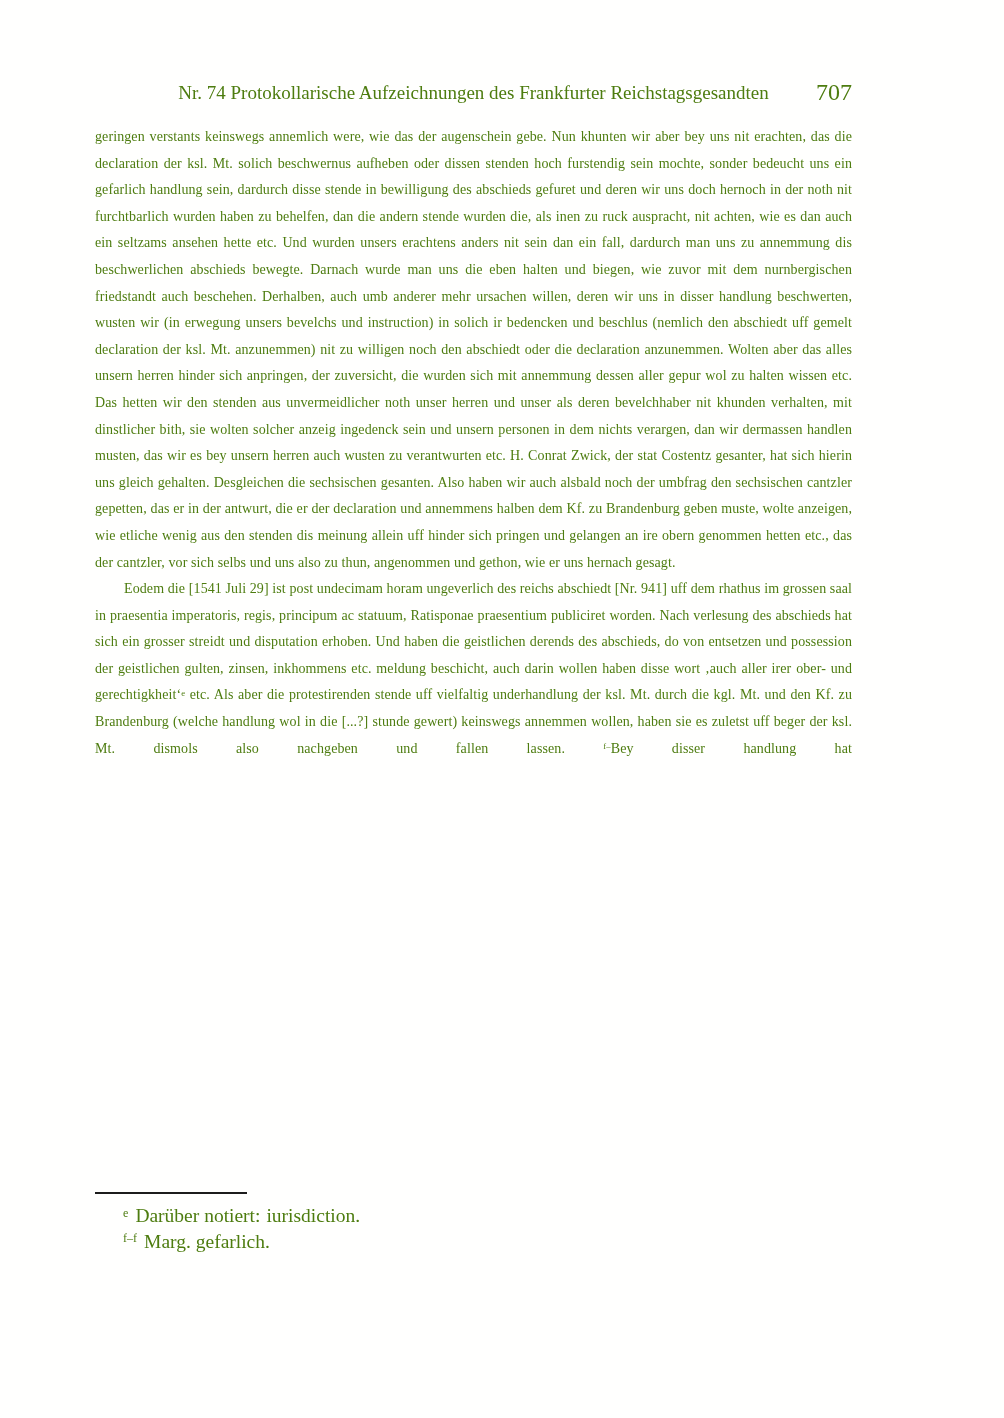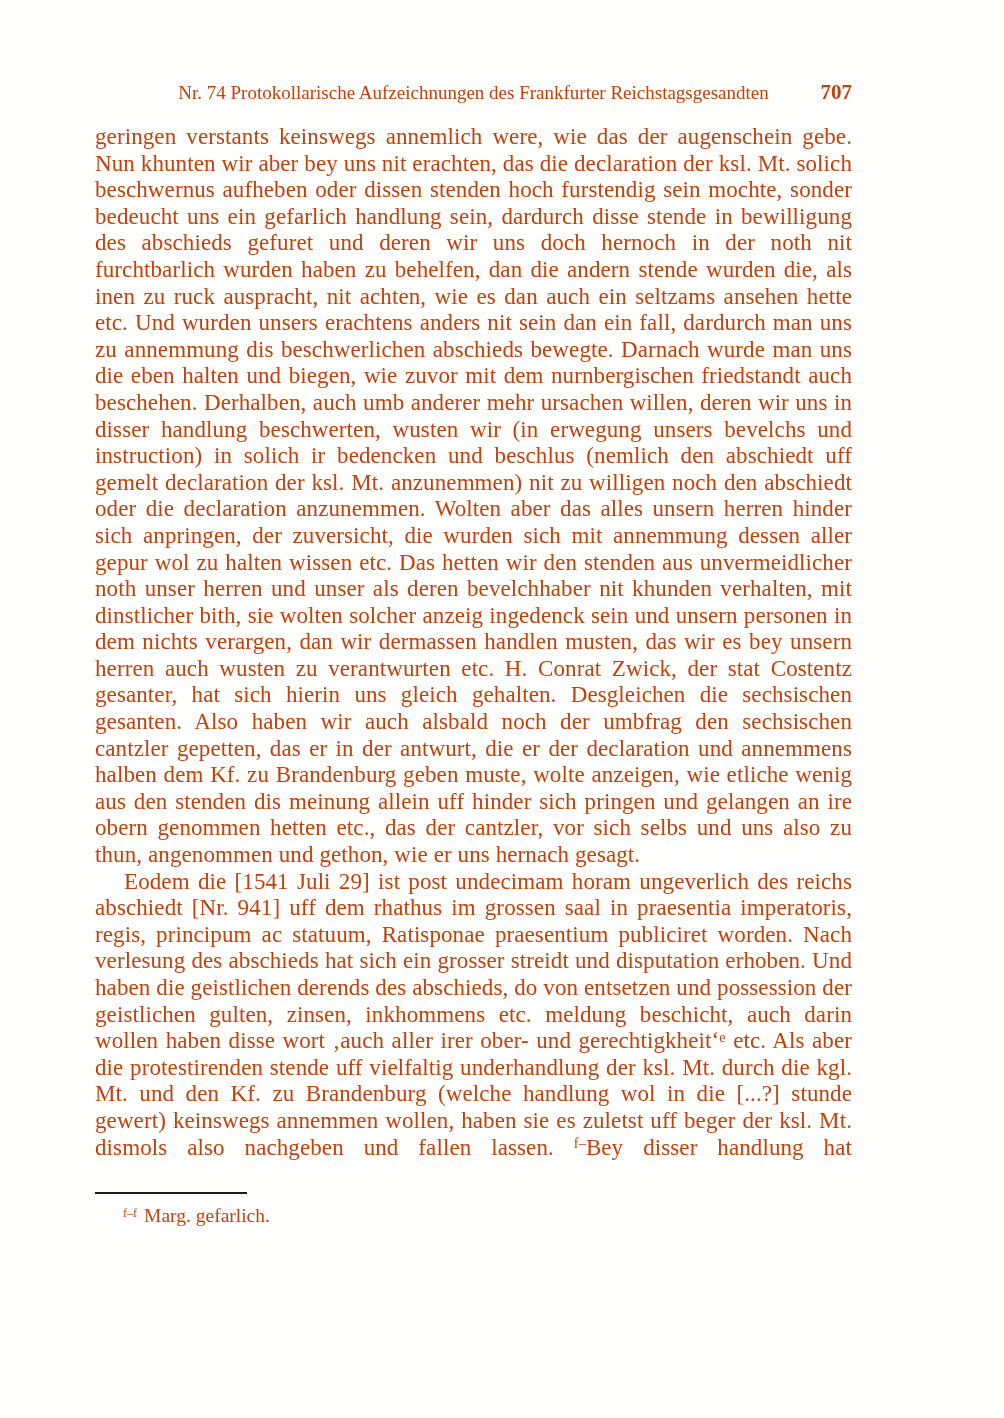--- a/index.html
+++ b/index.html
@@ -5,21 +5,21 @@
   html, body {
     margin: 0;
     padding: 0;
     background: #ffffff;
   }
   .page {
     position: relative;
     width: 1004px;
     height: 1418px;
     background: #fffffe;
-    color: #c2410c;
+    color: #4d7c0f;
     font-family: "Liberation Serif", "DejaVu Serif", serif;
     overflow: hidden;
   }
   .content {
     position: absolute;
     left: 95px;
     top: 82px;
     width: 757px;
   }
   .pagehead {
@@ -27,26 +27,25 @@
     text-align: center;
     font-size: 19px;
     line-height: 22px;
     margin-bottom: 20px;
     white-space: nowrap;
   }
   .ph-num {
     position: absolute;
     right: 0;
     top: -1px;
-    font-size: 21px;
-    font-weight: bold;
+    font-size: 24px;
   }
   .para {
     margin: 0;
-    font-size: 23px;
+    font-size: 14px;
     line-height: 26.6px;
     text-align: justify;
     text-justify: inter-word;
     letter-spacing: 0.1px;
   }
   .para.indent {
     text-indent: 29px;
   }
   .para.justify-last {
     text-align-last: justify;
@@ -95,16 +94,17 @@
     <main>
       <p class="para">geringen verstants keinswegs annemlich were, wie das der augenschein gebe. Nun khunten wir aber bey uns nit erachten, das die declaration der ksl. Mt. solich beschwernus aufheben oder dissen stenden hoch furstendig sein mochte, sonder bedeucht uns ein gefarlich handlung sein, dardurch disse stende in bewilligung des abschieds gefuret und deren wir uns doch hernoch in der noth nit furchtbarlich wurden haben zu behelfen, dan die andern stende wurden die, als inen zu ruck auspracht, nit achten, wie es dan auch ein seltzams ansehen hette etc. Und wurden unsers erachtens anders nit sein dan ein fall, dardurch man uns zu annemmung dis beschwerlichen abschieds bewegte. Darnach wurde man uns die eben halten und biegen, wie zuvor mit dem nurnbergischen friedstandt auch beschehen. Derhalben, auch umb anderer mehr ursachen willen, deren wir uns in disser handlung beschwerten, wusten wir (in erwegung unsers bevelchs und instruction) in solich ir bedencken und beschlus (nemlich den abschiedt uff gemelt declaration der ksl. Mt. anzunemmen) nit zu willigen noch den abschiedt oder die declaration anzunemmen. Wolten aber das alles unsern herren hinder sich anpringen, der zuversicht, die wurden sich mit annemmung dessen aller gepur wol zu halten wissen etc. Das hetten wir den stenden aus unvermeidlicher noth unser herren und unser als deren bevelchhaber nit khunden verhalten, mit dinstlicher bith, sie wolten solcher anzeig ingedenck sein und unsern personen in dem nichts verargen, dan wir dermassen handlen musten, das wir es bey unsern herren auch wusten zu verantwurten etc. H. Conrat Zwick, der stat Costentz gesanter, hat sich hierin uns gleich gehalten. Desgleichen die sechsischen gesanten. Also haben wir auch alsbald noch der umbfrag den sechsischen cantzler gepetten, das er in der antwurt, die er der declaration und annemmens halben dem Kf. zu Brandenburg geben muste, wolte anzeigen, wie etliche wenig aus den stenden dis meinung allein uff hinder sich pringen und gelangen an ire obern genommen hetten etc., das der cantzler, vor sich selbs und uns also zu thun, angenommen und gethon, wie er uns hernach gesagt.</p>
 
       <p class="para indent justify-last"><span>Eodem die </span><span class="it">[1541 Juli 29]</span><span> ist post undecimam horam ungeverlich des reichs abschiedt </span><span class="it">[Nr. 941]</span><span> uff dem rhathus im grossen saal in praesentia imperatoris, regis, principum ac statuum, Ratisponae praesentium publiciret worden. Nach verlesung des abschieds hat sich ein grosser streidt und disputation erhoben. Und haben die geistlichen derends des abschieds, do von entsetzen und possession der geistlichen gulten, zinsen, inkhommens etc. meldung beschicht, auch darin wollen haben disse wort ‚auch aller irer ober- und gerechtigkheit‘</span><span class="sup">e</span><span> etc. Als aber die protestirenden stende uff vielfaltig underhandlung der ksl. Mt. durch die kgl. Mt. und den Kf. zu Brandenburg (welche handlung wol in die </span><span class="it">[...?]</span><span> stunde gewert) keinswegs annemmen wollen, haben sie es zuletst uff beger der ksl. Mt. dismols also nachgeben und fallen lassen. </span><span class="sup">f–</span><span>Bey disser handlung hat</span></p>
     </main>
   </div>
 
   <div class="footnotes">
     <div class="fn-rule"></div>
 
+    <p class="footnote"><span class="sup fn-sup">e</span><span class="it">Darüber notiert:</span><span class="fn-text">iurisdiction.</span></p>
 
     <p class="footnote"><span class="sup fn-sup">f–f</span><span class="it">Marg. gefarlich.</span><span class="fn-text"></span></p>
   </div>
 </div>
 
 </body></html>

